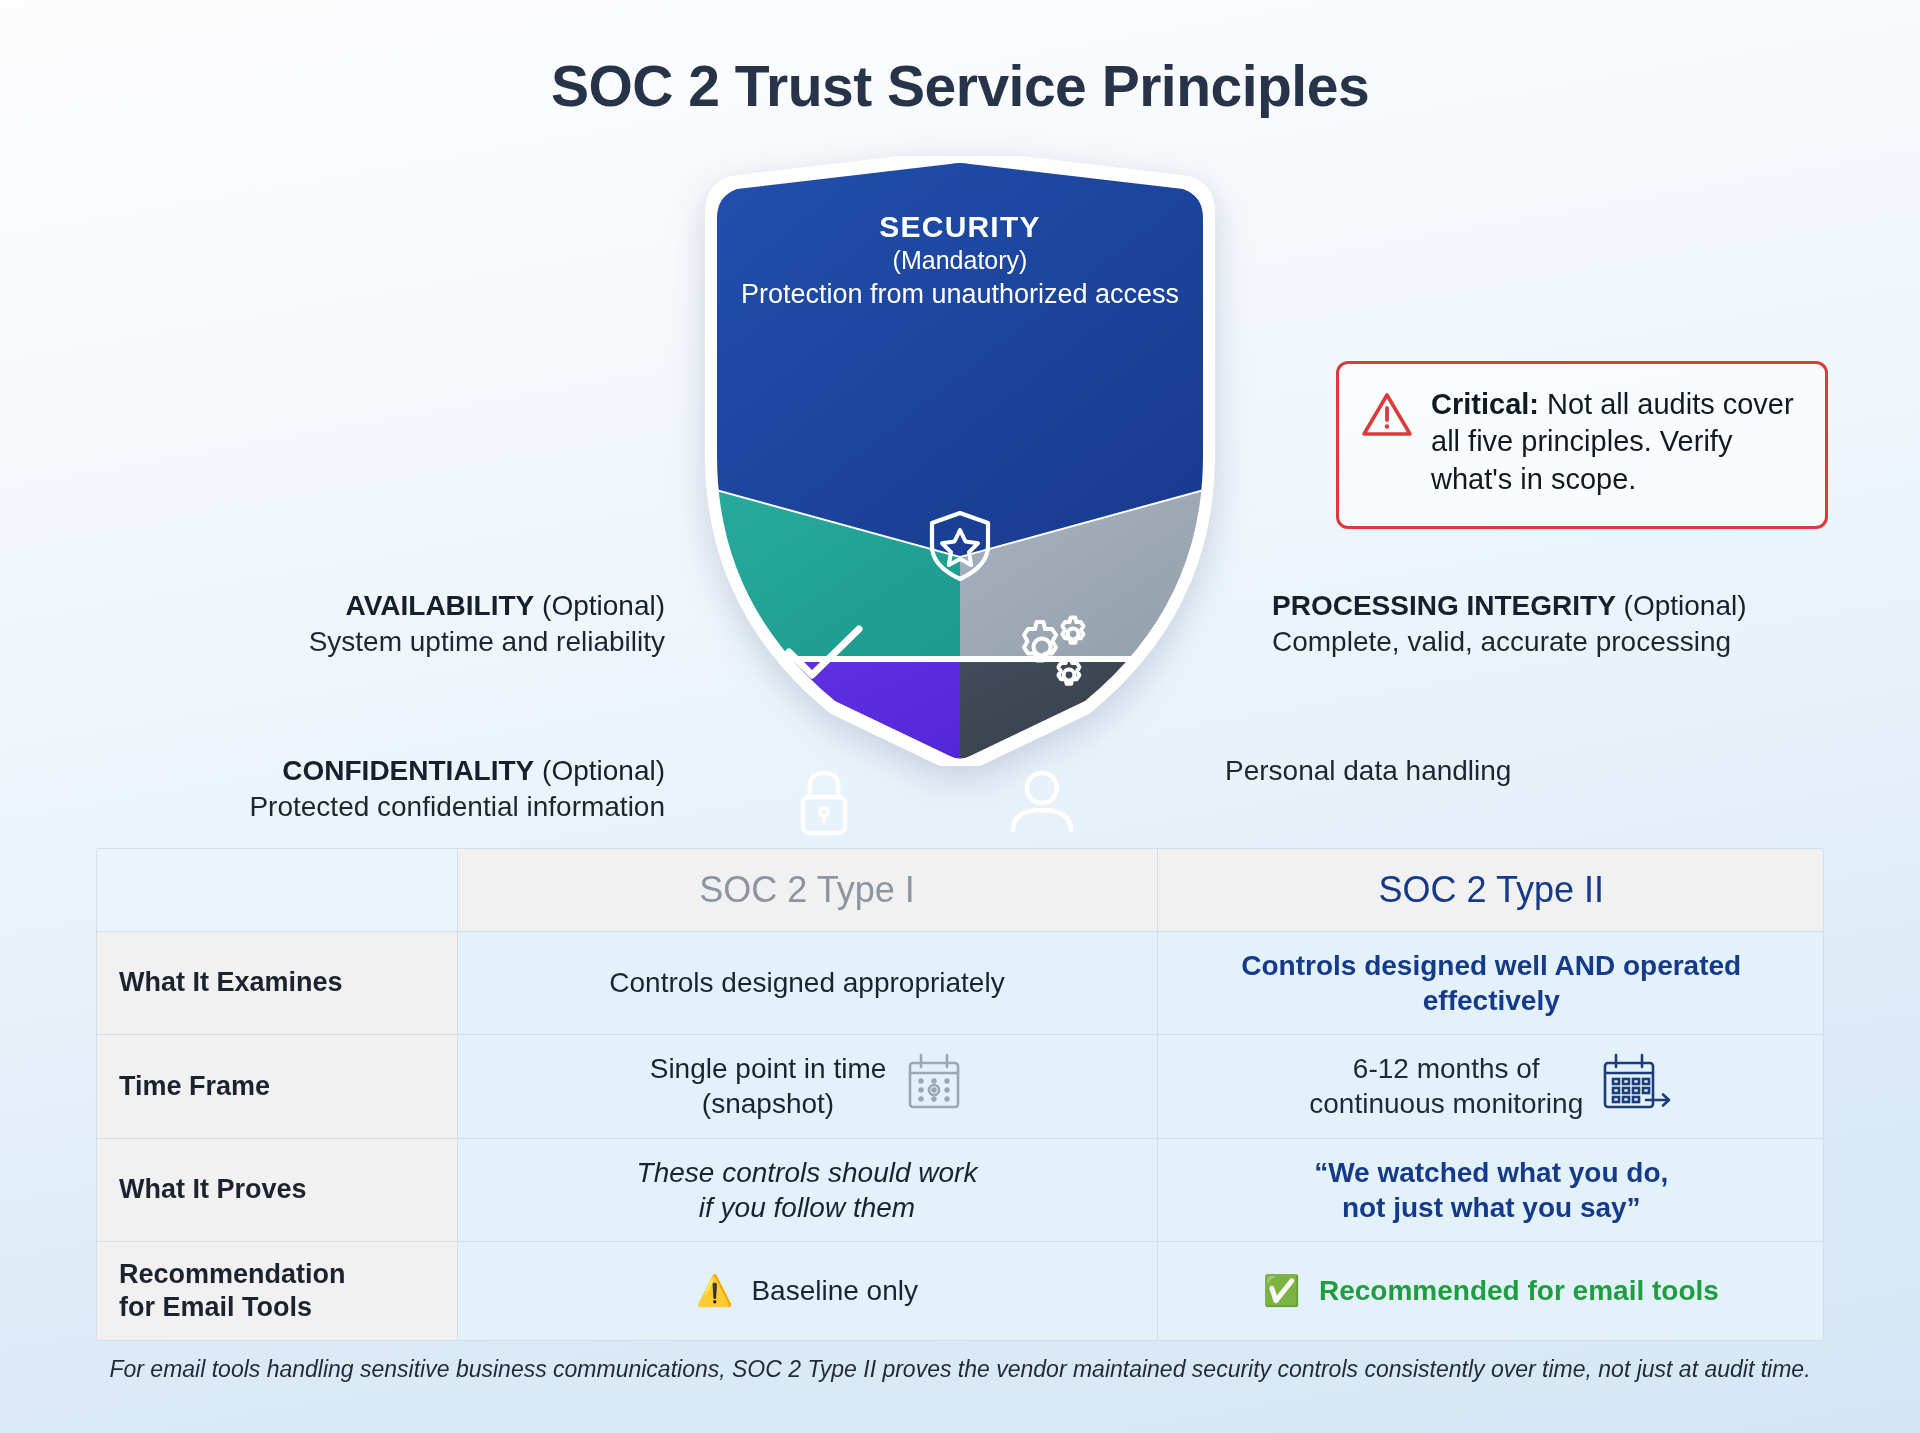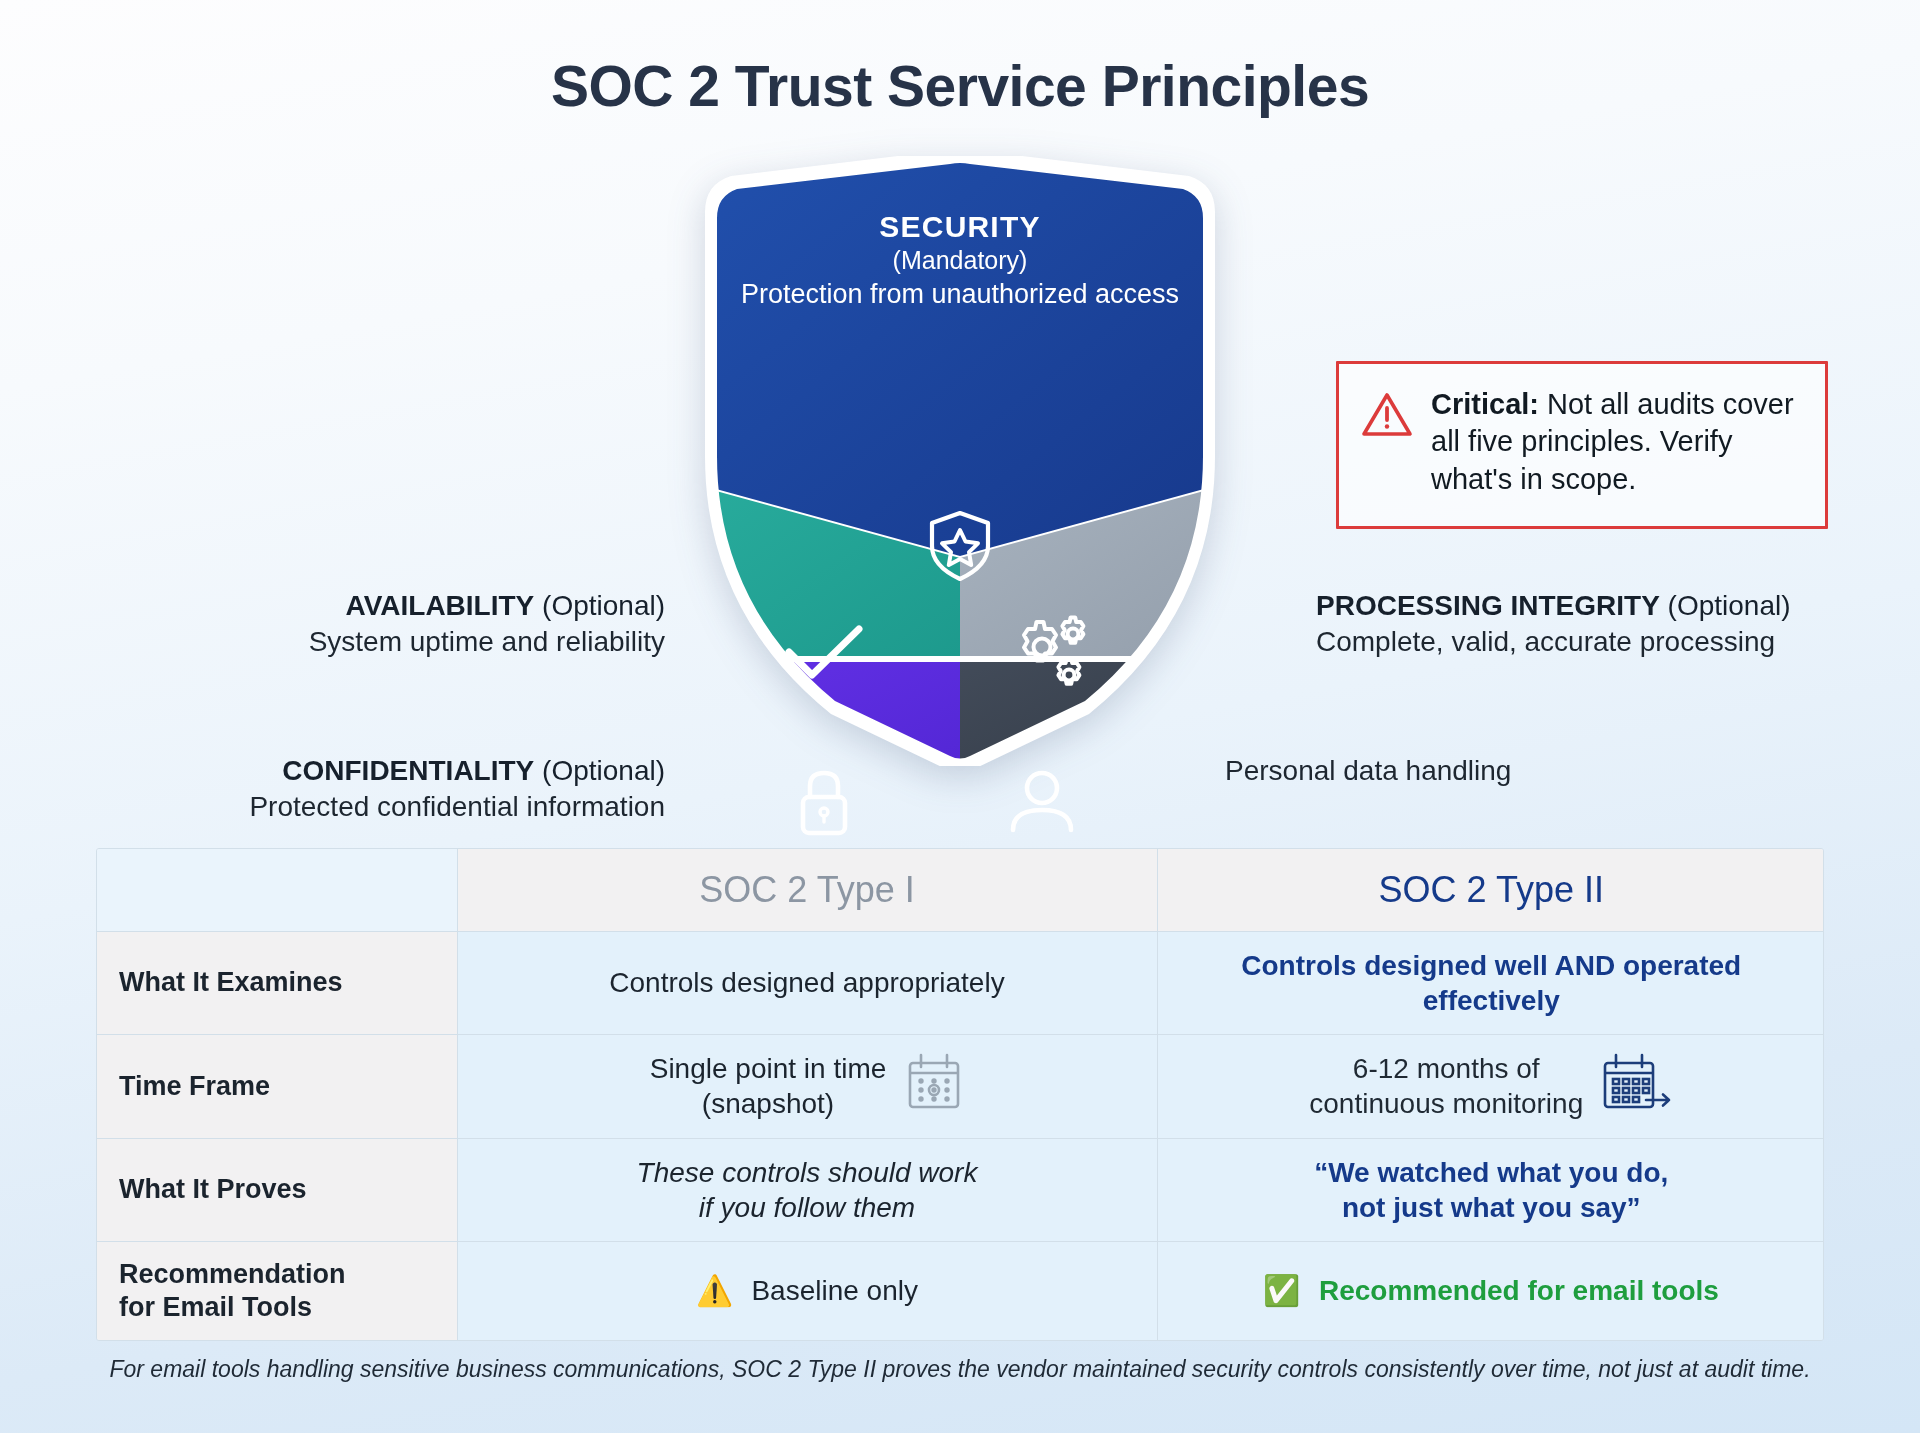--- a/index.html
+++ b/index.html
@@ -66,30 +66,30 @@
   .ic-person { top: 610px; left: 340px; }
 
   
   .side-label { position: absolute; line-height: 1.28; }
   .side-label .ttl { font-size: 28px; color: #16202c; }
   .side-label .ttl b { font-weight: bold; }
   .side-label .dsc { font-size: 28px; color: #1d2630; font-weight: normal; }
 
   .lbl-availability    { left: 245px;  top: 470px; width: 420px; text-align: right; }
   .lbl-confidentiality { left: 215px;  top: 635px; width: 450px; text-align: right; }
-  .lbl-processing      { left: 1316px; top: 470px; width: 600px; text-align: left; }
+  .lbl-processing      { left: 1272px; top: 470px; width: 600px; text-align: left; }
   .lbl-privacy         { left: 1225px; top: 635px; width: 600px; text-align: left; }
 
   
   .callout {
     position: absolute;
     left: 1336px; top: 243px;
     width: 492px; height: 168px;
     border: 3px solid #dc3b3b;
-    border-radius: 1px;
+    border-radius: 12px;
     background: rgba(255,255,255,0.62);
     display: flex;
     align-items: flex-start;
     padding: 22px 20px 0 22px;
     gap: 18px;
   }
   .callout .warn-tri { flex: 0 0 auto; margin-top: 4px; }
   .callout .ctext {
     font-size: 29px; line-height: 1.30; color: #111a22;
   }

